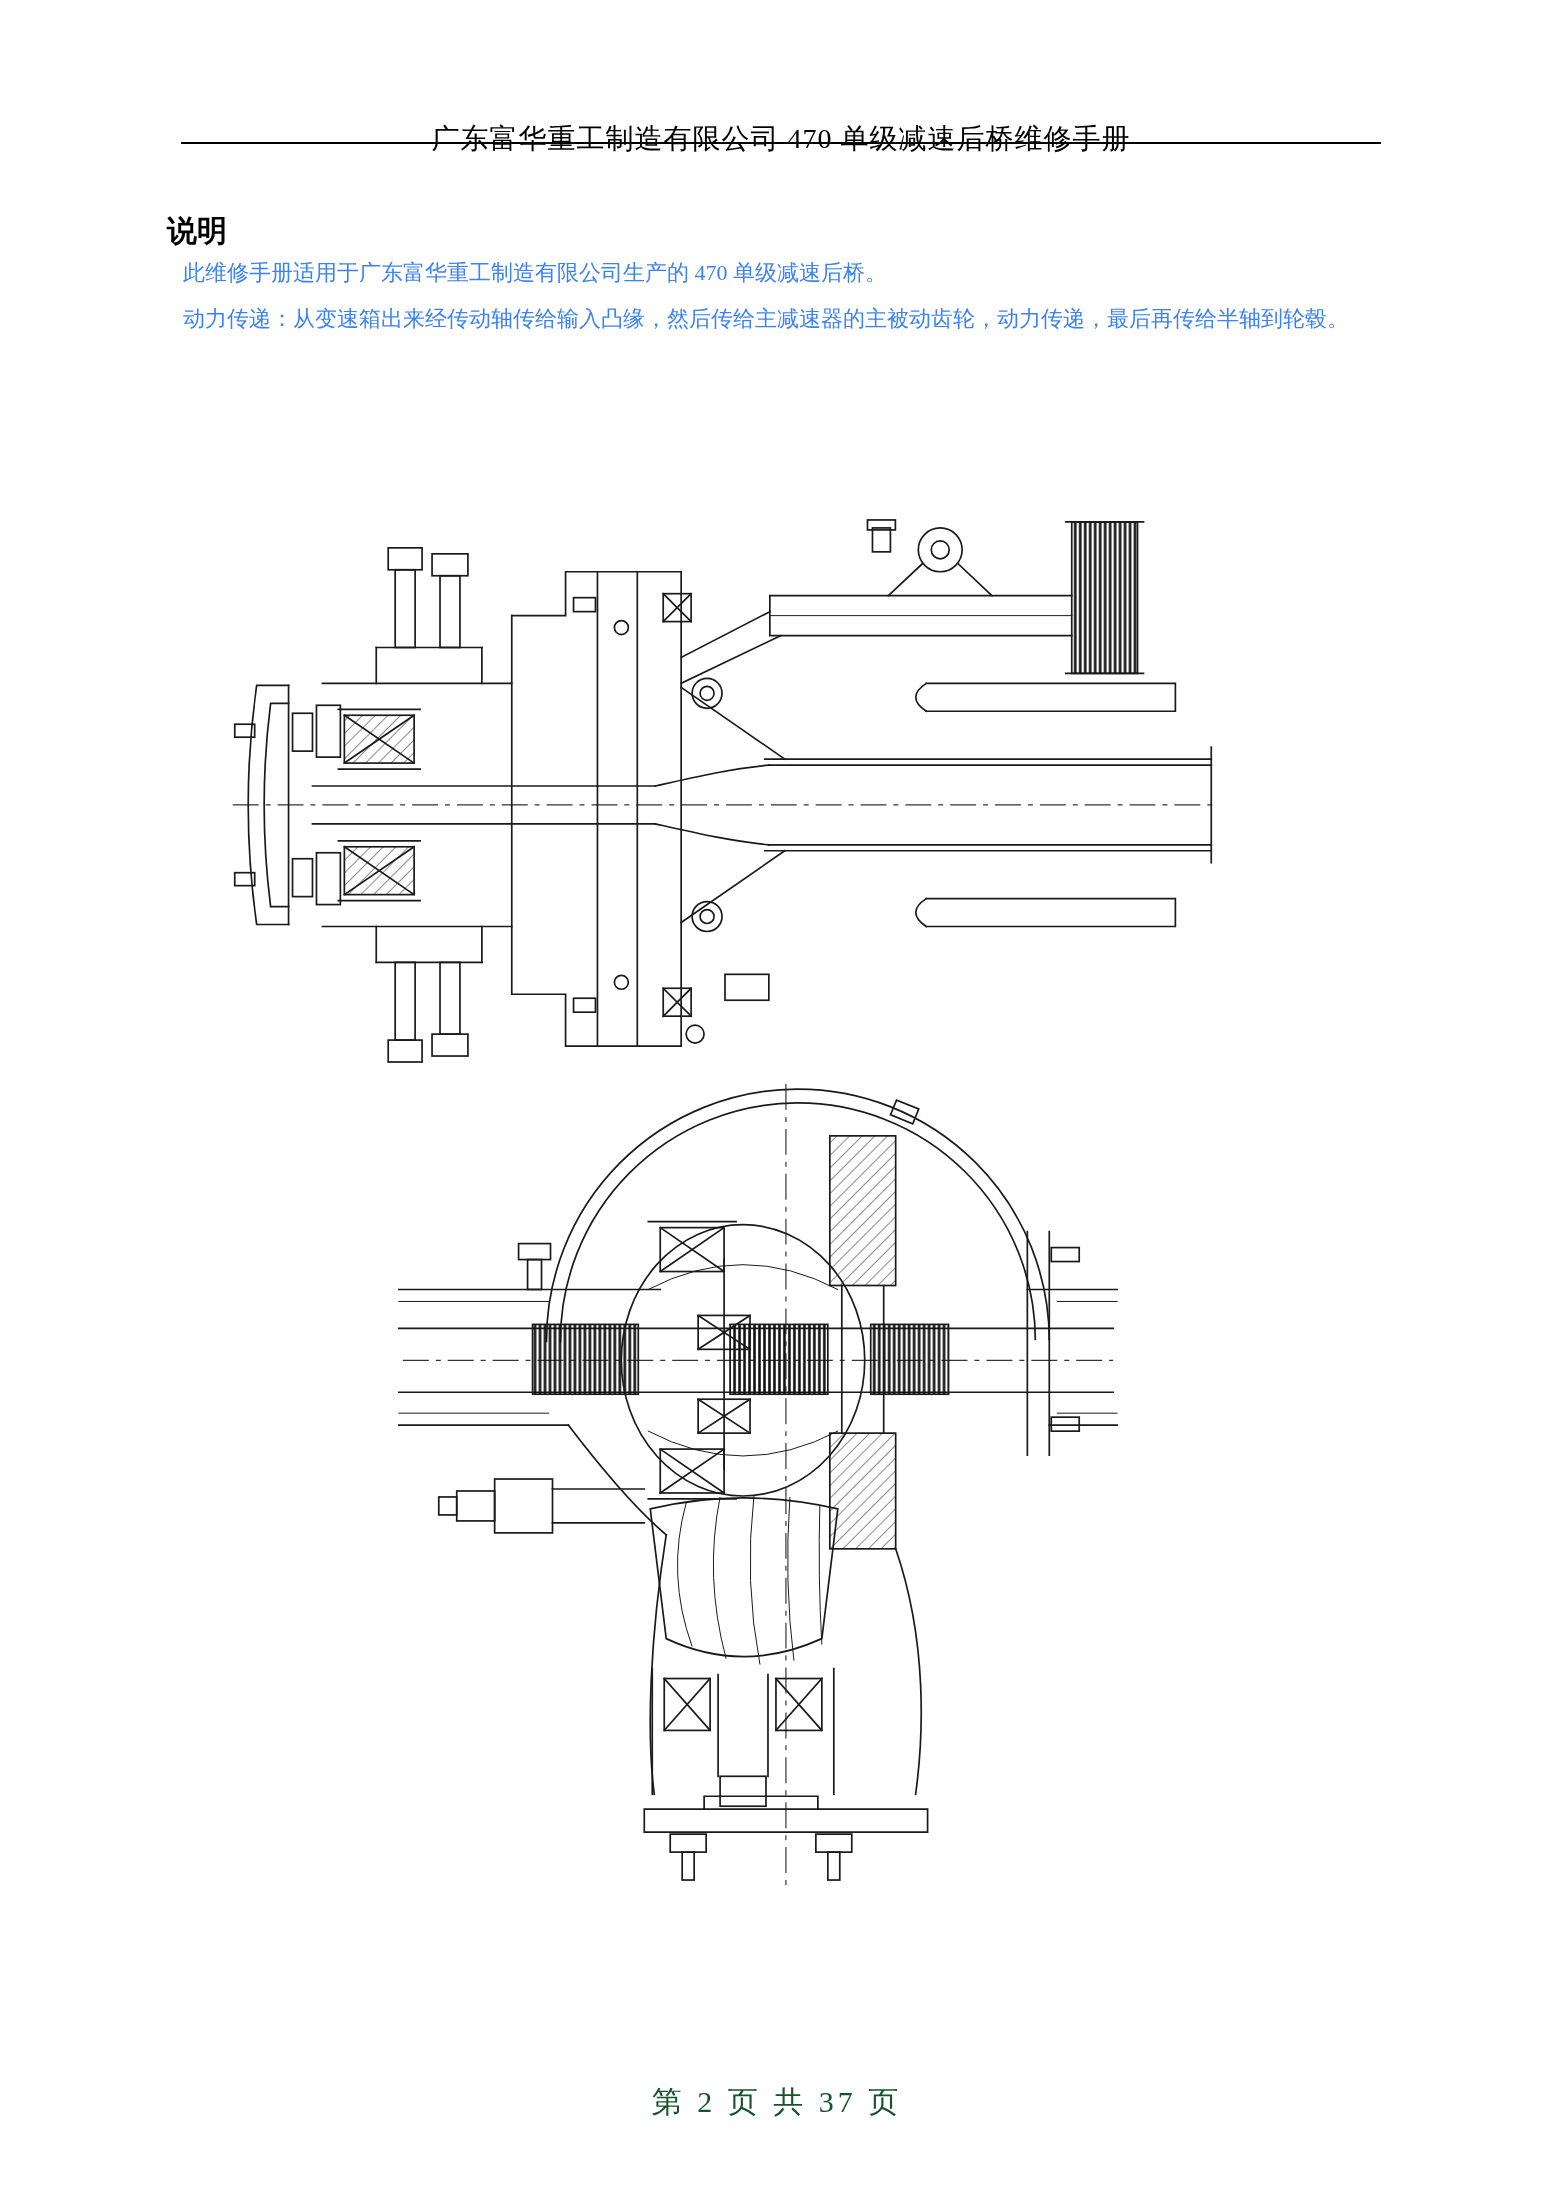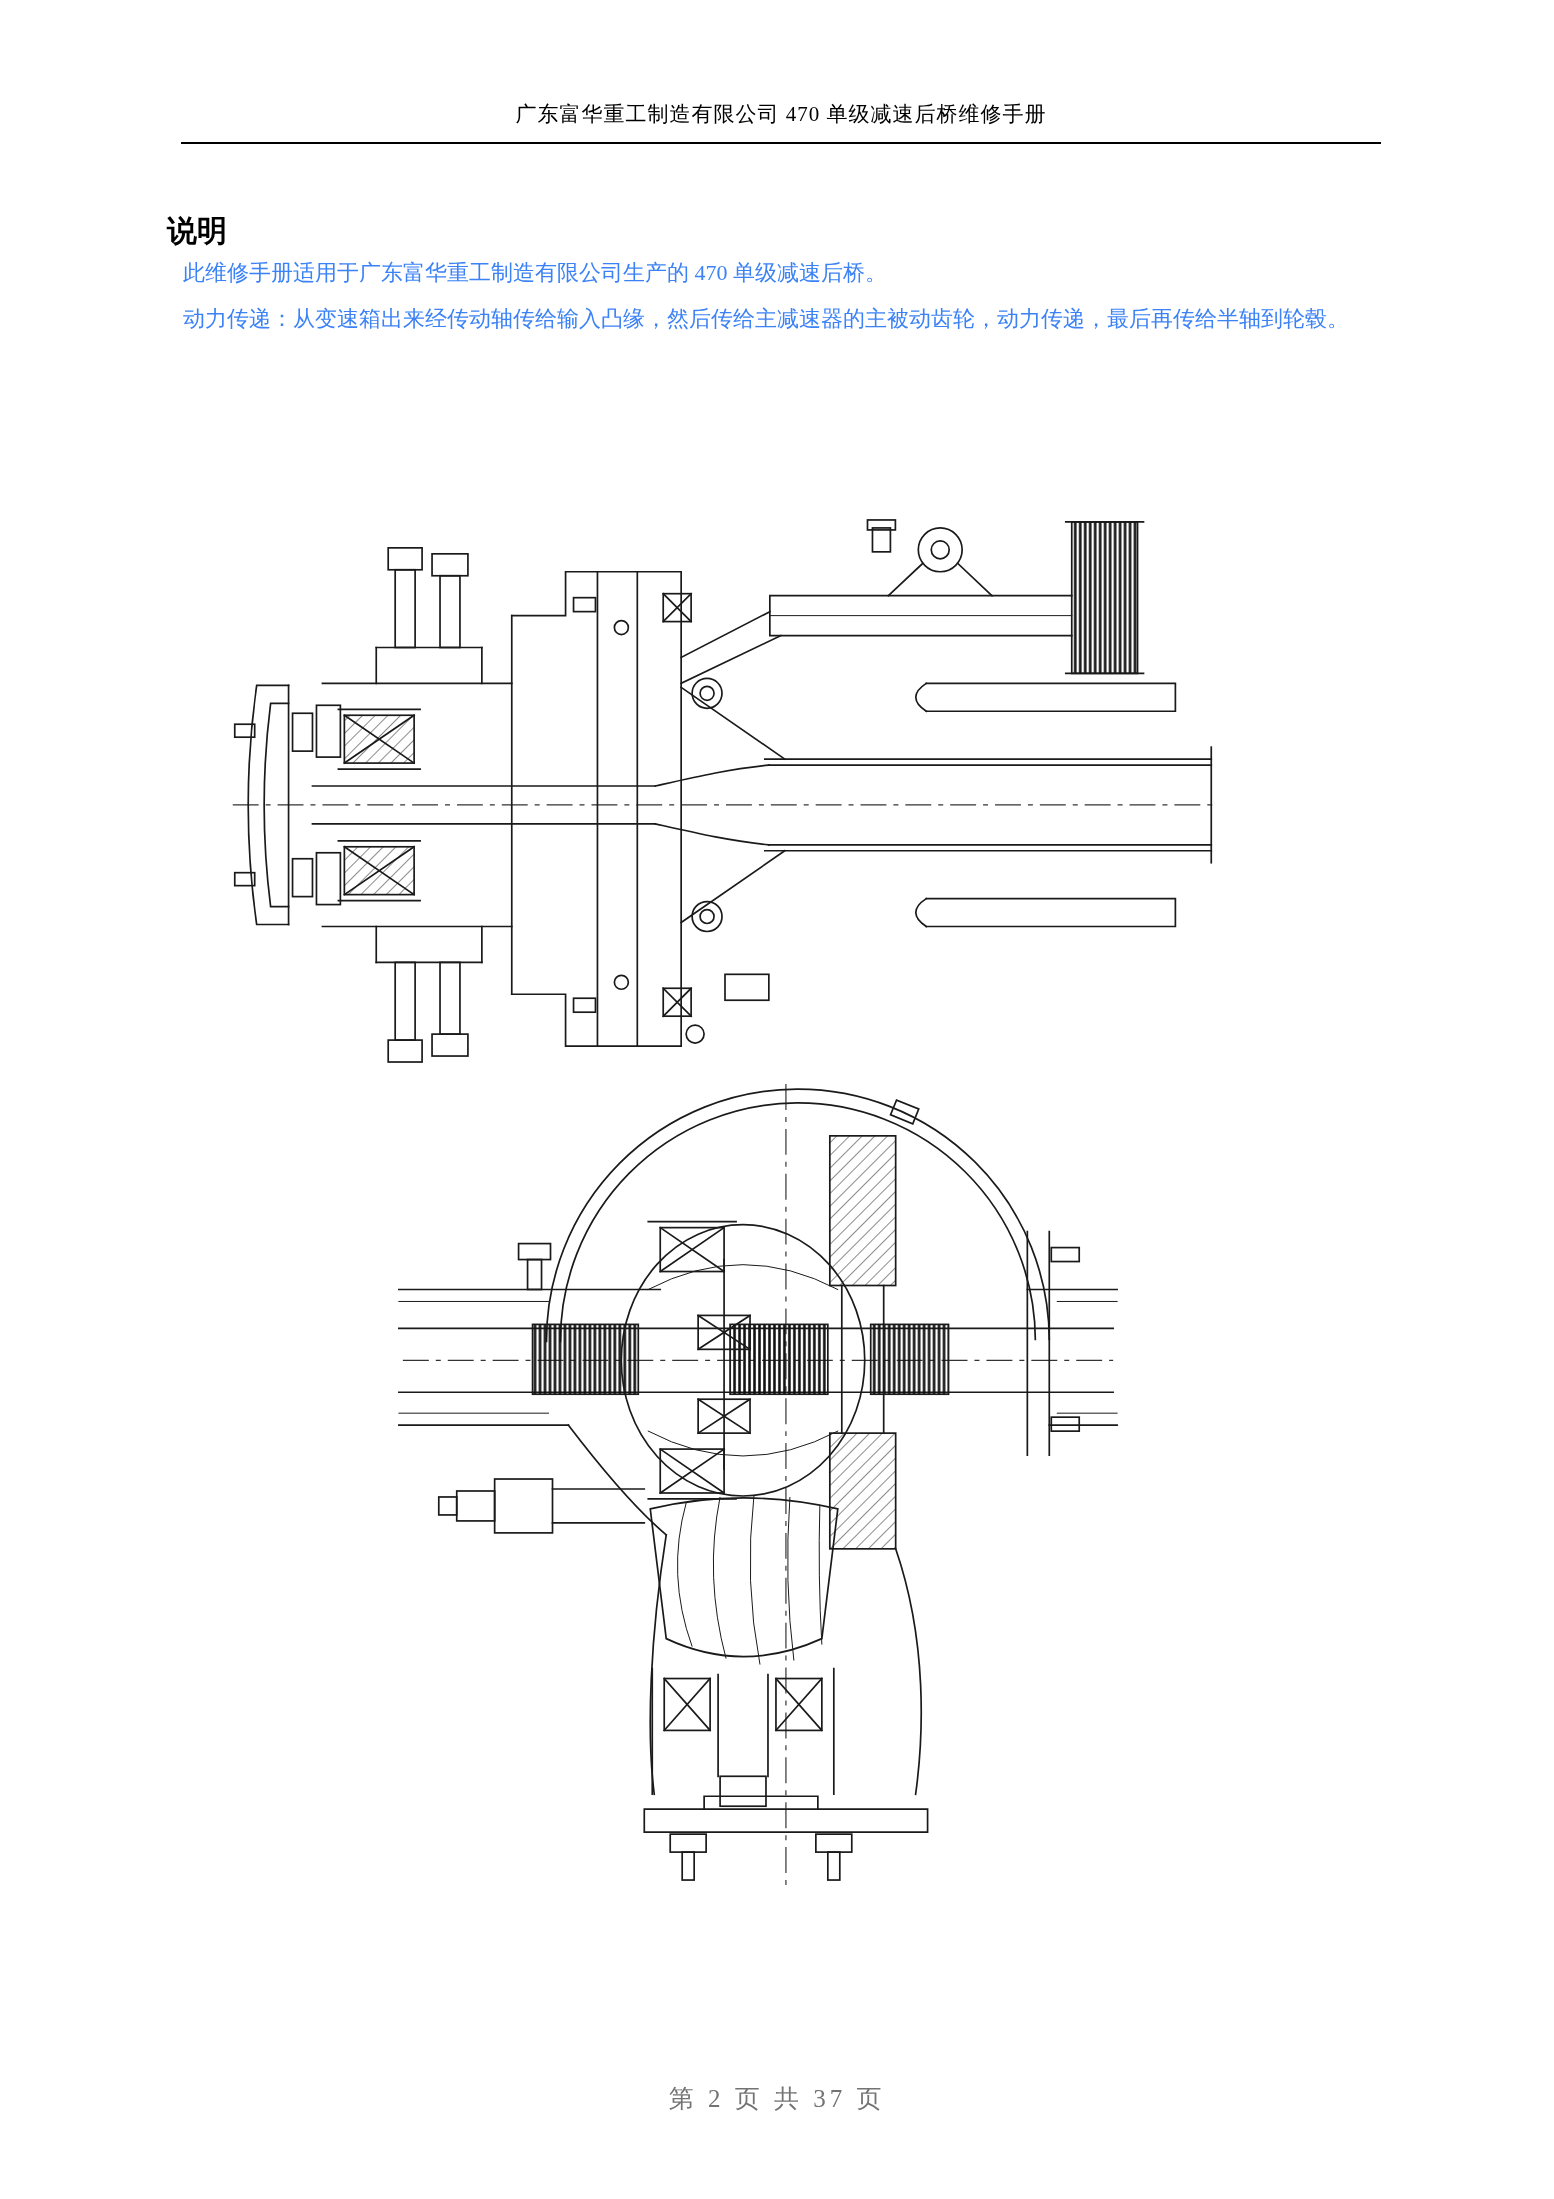--- a/index.html
+++ b/index.html
@@ -8,22 +8,22 @@
     width: 1554px; height: 2199px;
     background: #ffffff;
     color: #111111;
     font-family: "Liberation Serif", "DejaVu Serif", serif;
     position: relative;
     overflow: hidden;
   }
   .page { position: absolute; inset: 0; }
 
   .header-title {
-    position: absolute; top: 100px; left: 181px; width: 1200px;
-    text-align: center; font-size: 21px; letter-spacing: 1px;
+    position: absolute; top: 120px; left: 181px; width: 1200px;
+    text-align: center; font-size: 28px; letter-spacing: 1px;
     color: #000;
   }
   .header-rule {
     position: absolute; top: 142px; left: 181px; width: 1200px; height: 2px;
     background: #000;
   }
 
   .section-title {
     position: absolute; top: 186px; left: 167px;
     font-family: "Liberation Sans", "DejaVu Sans", sans-serif;
@@ -35,21 +35,21 @@
     font-size: 22px; line-height: 46px; color: #3b82f6;
   }
   .body-text p { margin: 0; }
 
   .fig1 { position: absolute; top: 508px; left: 225px; width: 1000px; height: 558px; }
   .fig2 { position: absolute; top: 1078px; left: 398px; width: 720px; height: 818px; }
   figure { margin: 0; }
 
   .footer {
     position: absolute; top: 2082px; left: 0; width: 100%;
-    text-align: center; font-size: 25px; letter-spacing: 4px; color: #737373;
+    text-align: center; font-size: 30px; letter-spacing: 4px; color: #14532d;
   }
 
   svg { display: block; }
   .ln   { stroke: #1a1a1a; stroke-width: 1.7; fill: none; stroke-linecap: square; }
   .thin { stroke: #1a1a1a; stroke-width: 1;   fill: none; }
   .cl   { stroke: #333333; stroke-width: 1.2; fill: none; stroke-dasharray: 26 7 5 7; }
 </style>
 </head>
 <body>
 

